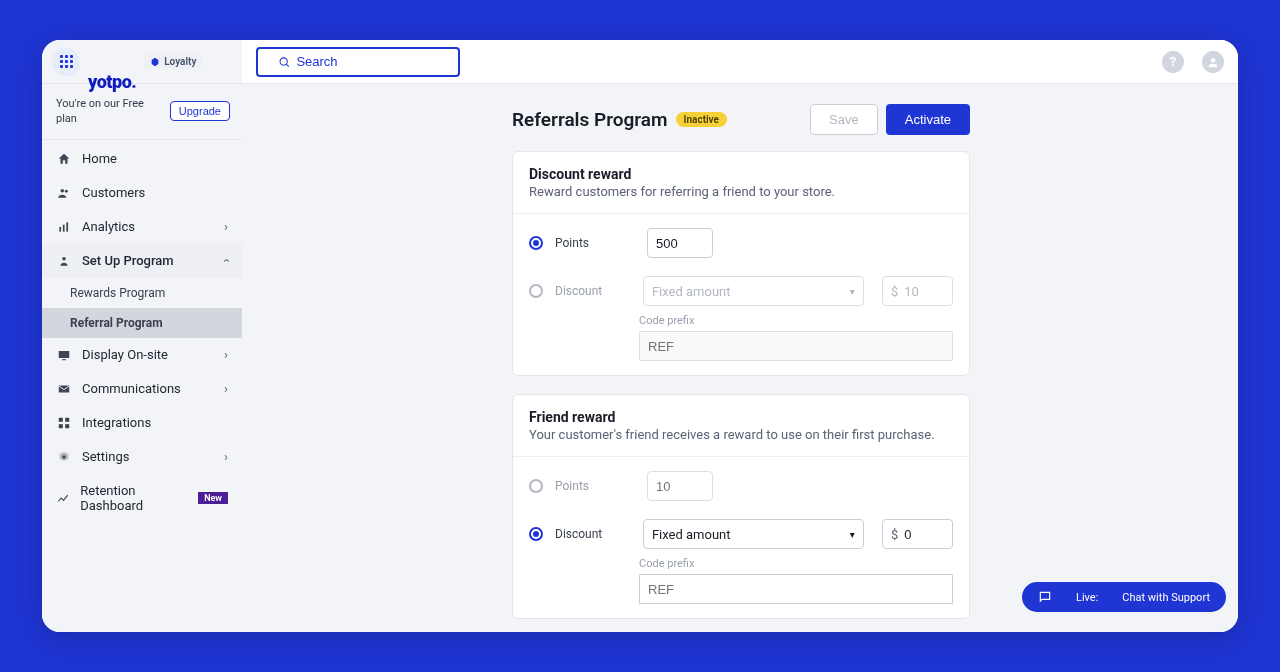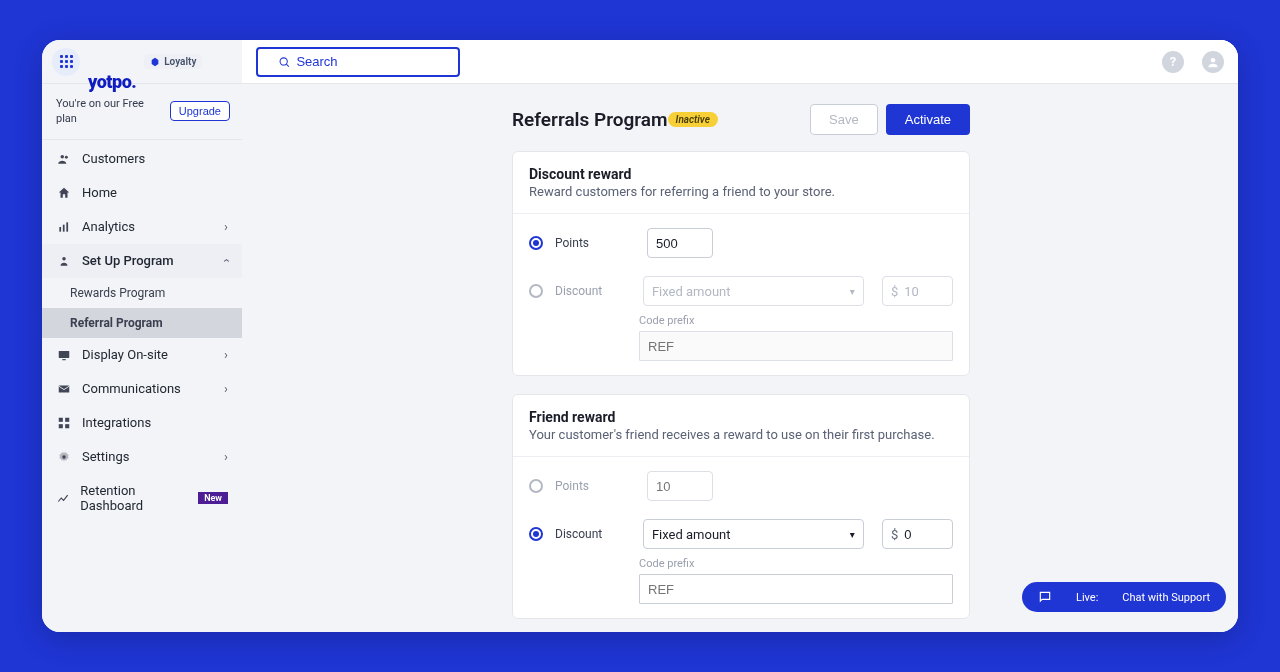--- a/index.html
+++ b/index.html
@@ -99,34 +99,34 @@
       </span>
     </div>
     <div class="plan-box">
       <div class="plan-text">You're on our Free plan</div>
       <button class="upgrade-btn">Upgrade</button>
     </div>
     <div class="nav">
       <div class="nav-item">
         <span class="icon">
             <svg viewBox="0 0 24 24" width="14" height="14" fill="currentColor">
+              <path d="M12 3l9 8h-3v9h-4v-6H10v6H6v-9H3z"></path>
+            </svg>
+          </span>
+        <span>Home</span>
+      </div>
+      <div class="nav-item">
+        <span class="icon">
+            <svg viewBox="0 0 24 24" width="14" height="14" fill="currentColor">
               <circle cx="9" cy="8" r="3"></circle>
               <circle cx="16" cy="9" r="2.5"></circle>
               <path d="M2 20c0-3 4-5 7-5s7 2 7 5H2z"></path>
             </svg>
           </span>
         <span>Customers</span>
-      </div>
-      <div class="nav-item">
-        <span class="icon">
-            <svg viewBox="0 0 24 24" width="14" height="14" fill="currentColor">
-              <path d="M12 3l9 8h-3v9h-4v-6H10v6H6v-9H3z"></path>
-            </svg>
-          </span>
-        <span>Home</span>
       </div>
       <div class="nav-item">
         <span class="icon">
             <svg viewBox="0 0 24 24" width="14" height="14" fill="currentColor">
               <rect x="4" y="12" width="3" height="8"></rect>
               <rect x="10" y="8" width="3" height="12"></rect>
               <rect x="16" y="4" width="3" height="16"></rect>
             </svg>
           </span>
         <span>Analytics</span>
@@ -213,21 +213,21 @@
               <circle cx="12" cy="9" r="4"></circle>
               <path d="M4 21c0-4 4-6 8-6s8 2 8 6"></path>
             </svg>
           </div>
       </div>
     </div>
 
     <div class="content">
       <div class="page-actions-area" style="margin-bottom:16px;">
         <span class="page-title">Referrals Program</span>
-        <span class="status-badge" style="font-style:italic;">Inactive</span>
+        <span class="status-badge" style="margin-left:8px;">Inactive</span>
         <div class="actions">
           <button class="btn btn-save">Save</button>
           <button class="btn btn-activate">Activate</button>
         </div>
       </div>
 
       <div class="card">
         <div class="card-head">
           <div class="card-title">Discount reward</div>
           <div class="card-sub">Reward customers for referring a friend to your store.</div>

